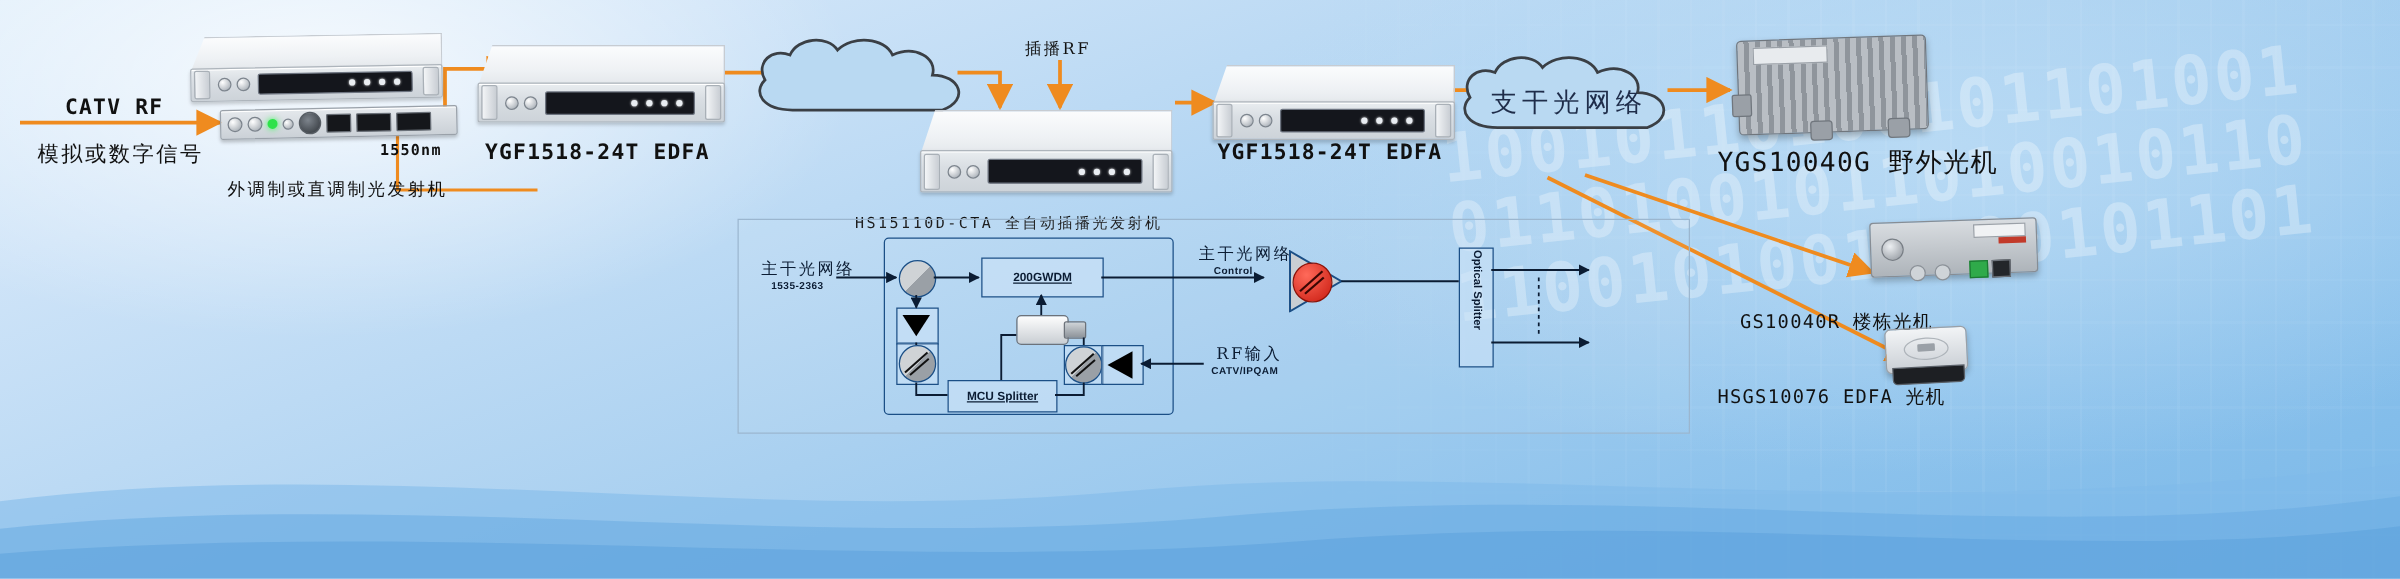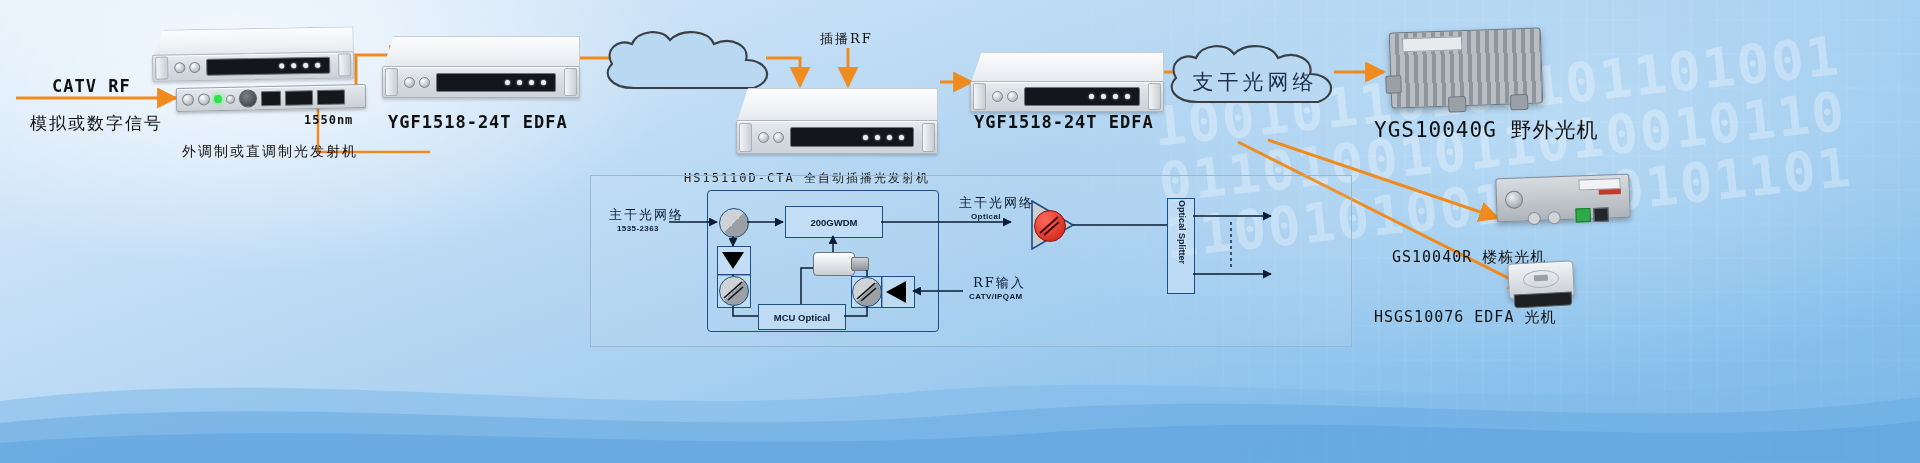--- a/index.html
+++ b/index.html
@@ -68,21 +68,21 @@
   svg.arrows{position:absolute;left:0;top:0;width:1920px;height:463px;pointer-events:none;overflow:visible;}
 
   
   #blockdiag{position:absolute;left:590px;top:175px;width:760px;height:170px;
     border:1px solid #9bb6cf;background:rgba(255,255,255,.06);}
   #blockdiag .bd-lab{position:absolute;white-space:nowrap;color:#0b1c33;}
   #blockdiag .cnlab{font-family:"DejaVu Serif","Liberation Serif",serif;font-size:13px;letter-spacing:2px;}
   #blockdiag .enlab{font-family:"Liberation Sans",sans-serif;font-size:8px;font-weight:700;letter-spacing:.4px;}
   .bx{position:absolute;border:1.4px solid #1b4f86;background:rgba(205,228,248,.55);}
   .bx.t{display:flex;align-items:center;justify-content:center;
-    font-family:"Liberation Sans",sans-serif;font-size:9.5px;font-weight:700;color:#0b1c33;}
+    font-family:"Liberation Sans",sans-serif;font-size:9.5px;font-weight:700;color:#0b1c33;text-decoration:underline;}
   .circ{position:absolute;border-radius:50%;border:1.4px solid #1b4f86;
     background:linear-gradient(135deg,#cfd3d6 0 50%,#9aa0a6 50% 100%);}
   .tri{position:absolute;width:0;height:0;}
 </style>
 </head>
 <body>
 
 <div id="stage">
 
   <div class="tex"></div>
@@ -280,36 +280,36 @@
       <line x1="9" y1="24" x2="24" y2="11" stroke="#111" stroke-width="1.6"></line>
     </svg>
 
     <div class="bx t" style="left:194px;top:30px;width:96px;height:30px;">200GWDM</div>
 
     <div style="position:absolute;left:222px;top:76px;width:40px;height:22px;border-radius:4px;
                 background:linear-gradient(180deg,#fdfdfd,#c9ced3);border:1.2px solid #6c727a;"></div>
     <div style="position:absolute;left:260px;top:81px;width:16px;height:12px;
                 background:linear-gradient(180deg,#cfd4d8,#8d939a);border:1.2px solid #6c727a;border-radius:2px;"></div>
 
-    <div class="bx t" style="left:167px;top:128px;width:86px;height:24px;">MCU Optical</div>
+    <div class="bx t" style="left:167px;top:128px;width:86px;height:24px;">MCU Splitter</div>
 
     <div class="bx" style="left:260px;top:100px;width:30px;height:30px;"></div>
     <div class="circ" style="left:261px;top:101px;width:28px;height:28px;"></div>
     <svg style="position:absolute;left:261px;top:101px;width:28px;height:28px;">
       <line x1="5" y1="22" x2="23" y2="6" stroke="#111" stroke-width="1.6"></line>
       <line x1="9" y1="24" x2="24" y2="11" stroke="#111" stroke-width="1.6"></line>
     </svg>
     <div class="bx" style="left:290px;top:100px;width:32px;height:30px;"></div>
     <div class="tri" style="left:295px;top:105px;border-top:11px solid transparent;border-bottom:11px solid transparent;border-right:20px solid #000;"></div>
 
     <div class="bd-lab cnlab" style="left:382px;top:98px;">RF输入</div>
     <div class="bd-lab enlab" style="left:378px;top:116px;">CATV/IPQAM</div>
 
     <div class="bd-lab cnlab" style="left:368px;top:18px;">主干光网络</div>
-    <div class="bd-lab enlab" style="left:380px;top:36px;">Optical</div>
+    <div class="bd-lab enlab" style="left:380px;top:36px;">Control</div>
 
     <div class="tri" style="left:440px;top:24px;border-top:25px solid transparent;border-bottom:25px solid transparent;border-left:42px solid #c9ced3;"></div>
     <svg style="position:absolute;left:440px;top:24px;width:44px;height:50px;">
       <path d="M1,1 L42,25 L1,49 Z" fill="none" stroke="#1b4f86" stroke-width="1.6"></path>
     </svg>
     <div style="position:absolute;left:443px;top:34px;width:30px;height:30px;border-radius:50%;
                 background:radial-gradient(circle at 34% 30%,#ff6a5a,#c81a0f);border:1px solid #8b1208;"></div>
     <svg style="position:absolute;left:443px;top:34px;width:30px;height:30px;">
       <line x1="6" y1="23" x2="24" y2="7" stroke="#3a0603" stroke-width="1.8"></line>
       <line x1="10" y1="25" x2="25" y2="12" stroke="#3a0603" stroke-width="1.8"></line>

